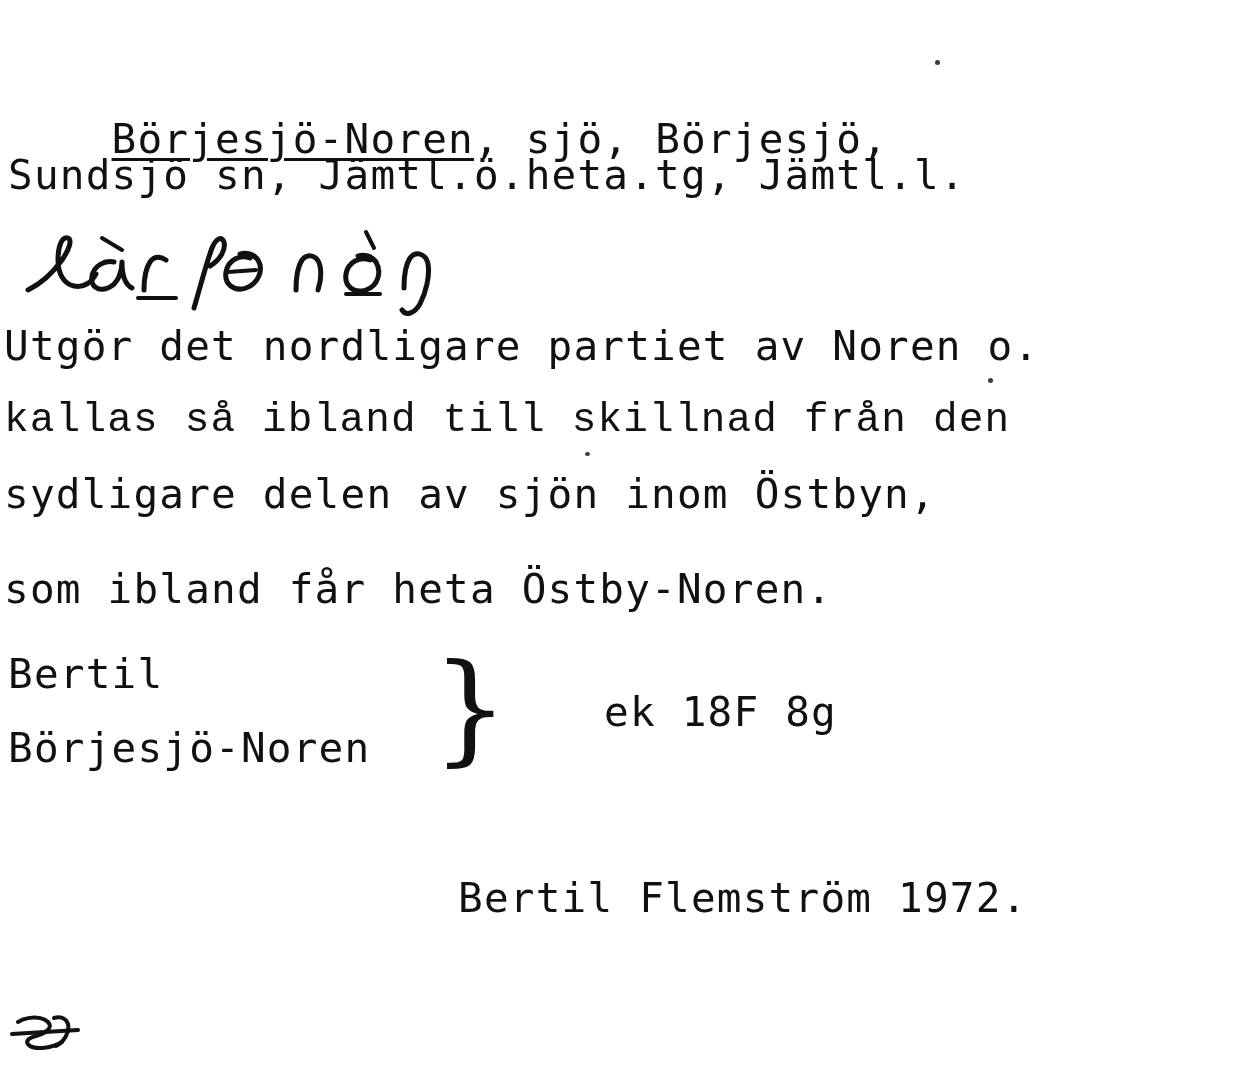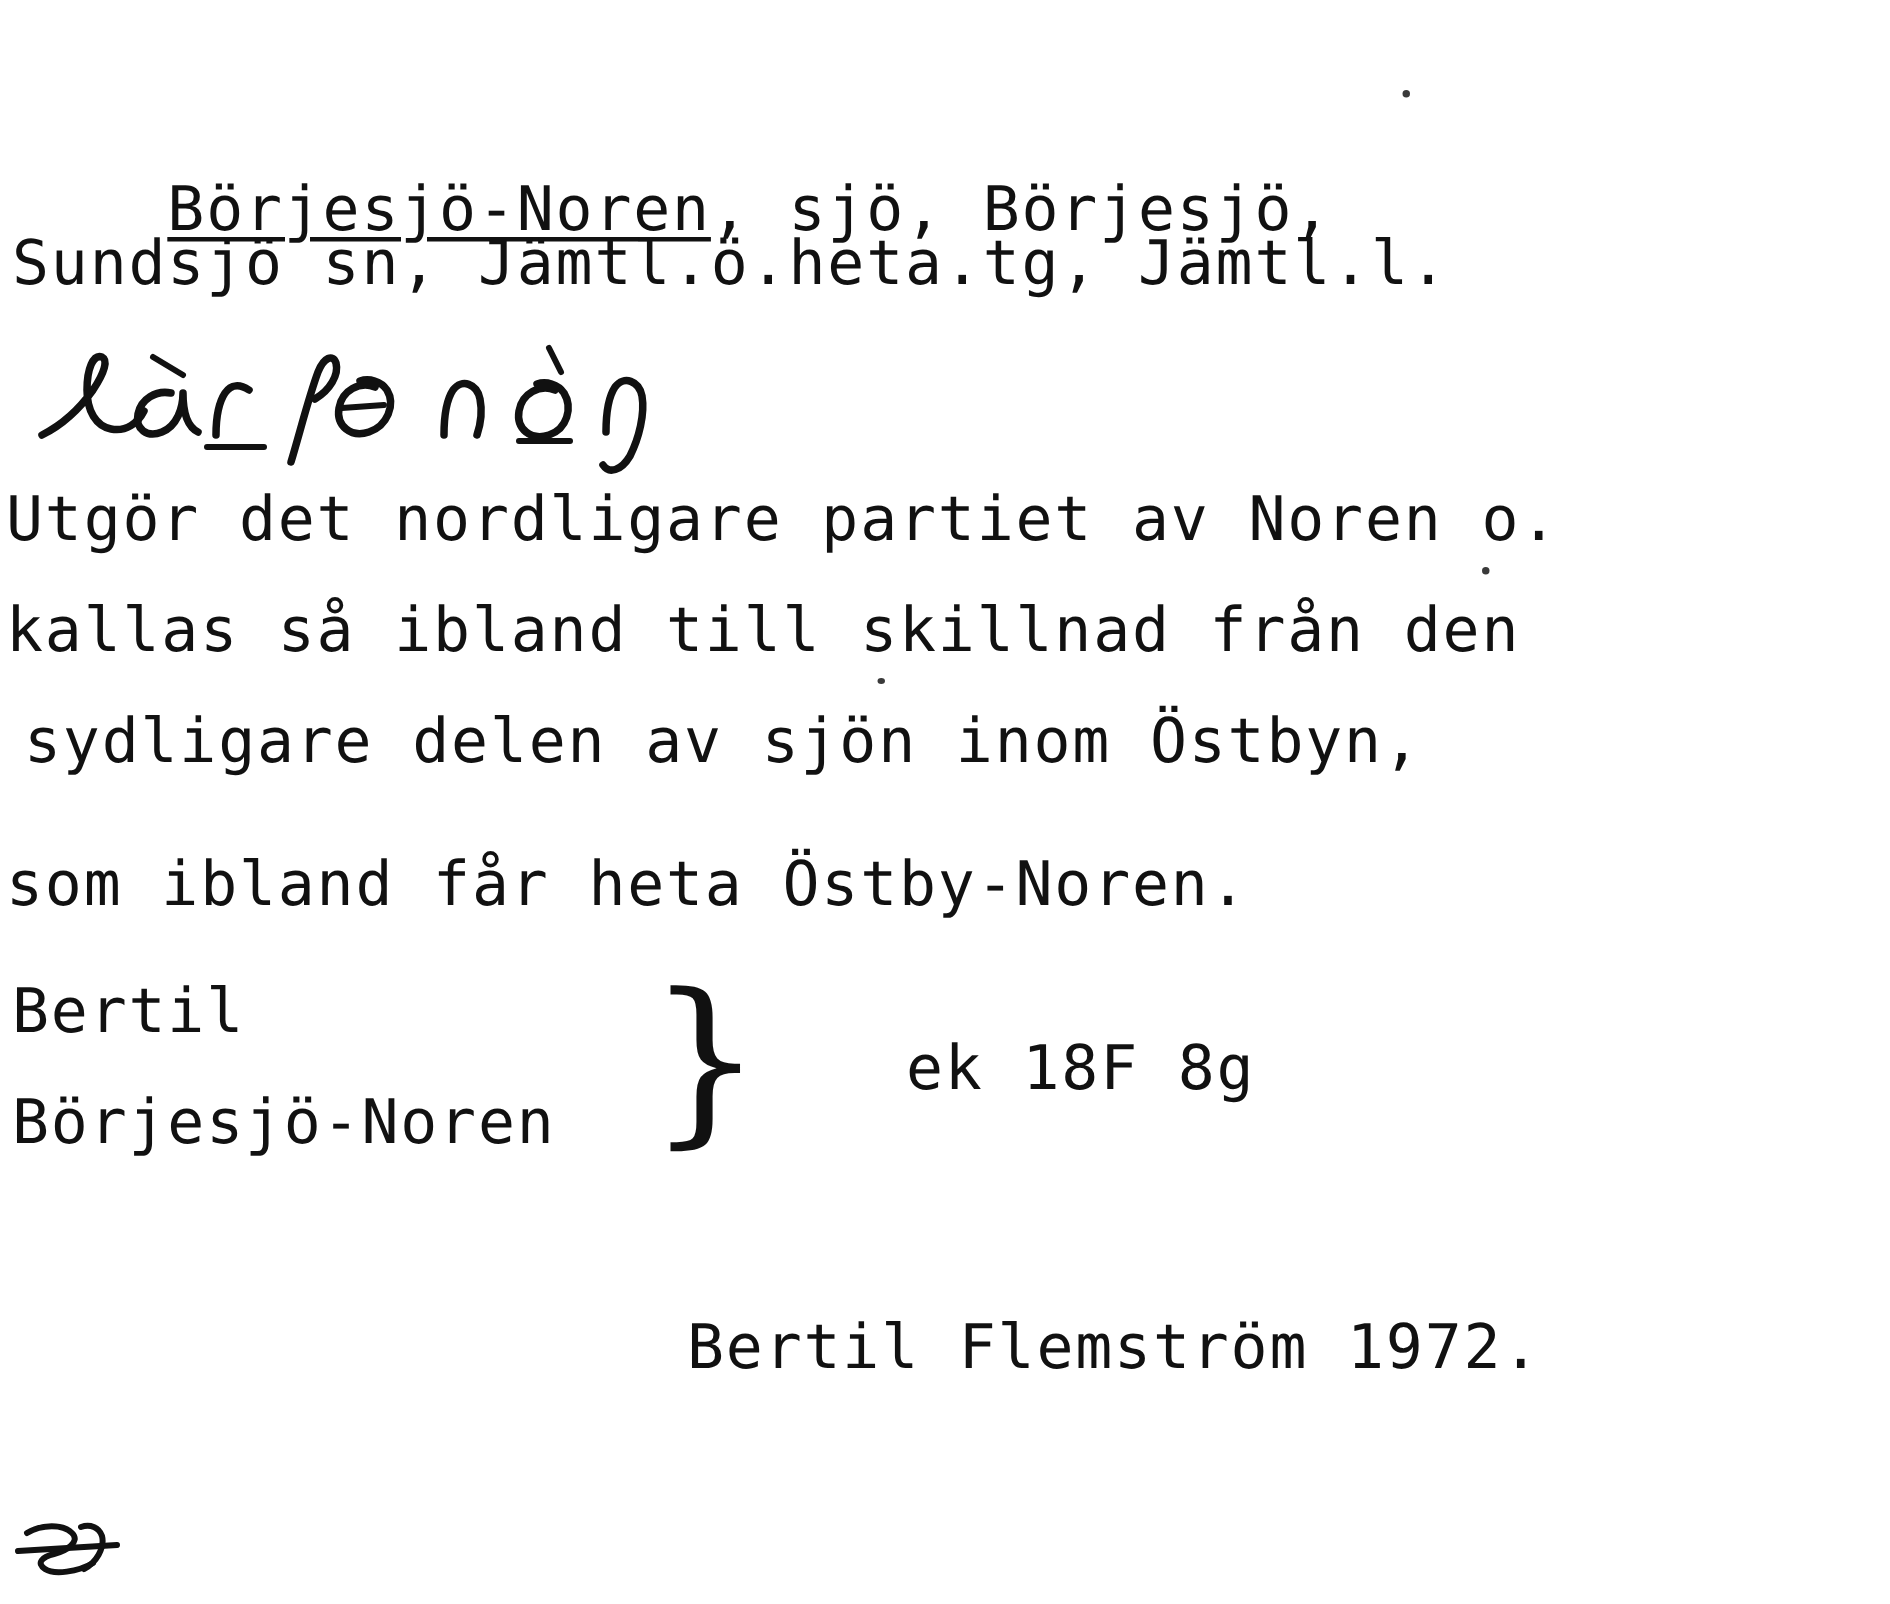--- a/index.html
+++ b/index.html
@@ -115,22 +115,22 @@
 
       <path d="M352,38 C342,34 330,40 328,52 C326,64 336,72 348,68 C360,64 364,50 358,40 C354,34 346,32 340,34"></path>
       <path d="M348,10 L356,26" stroke-width="4"></path>
       <path d="M328,72 L362,72" stroke-width="4"></path>
 
       <path d="M386,66 C386,54 388,42 392,36 C398,28 408,32 410,42 C412,54 408,70 402,82 C396,92 388,94 384,88"></path>
     </g>
   </svg>
 
   <div class="typed" style="left:4px; top:326px;">Utgör det nordligare partiet av Noren o.</div>
-  <div class="typed" style="left:4px; top:400px;">kallas så ibland till skillnad från den</div>
-  <div class="typed" style="left:16px; top:474px;">sydligare delen av sjön inom Östbyn,</div>
+  <div class="typed" style="left:4px; top:400px;font-family:Liberation Mono, monospace;">kallas så ibland till skillnad från den</div>
+  <div class="typed" style="left:4px; top:474px;">sydligare delen av sjön inom Östbyn,</div>
   <div class="typed" style="left:4px; top:569px;">som ibland får heta Östby-Noren.</div>
 
   <div class="typed" style="left:8px; top:654px;">Bertil</div>
   <div class="typed" style="left:8px; top:728px;">Börjesjö-Noren</div>
   <div class="brace">}</div>
   <div class="typed" style="left:604px; top:692px;">ek 18F 8g</div>
 
   <div class="typed" style="left:458px; top:878px;text-align:center;">Bertil Flemström 1972.</div>
 
   <svg class="pencil-mark" viewBox="0 0 80 46">

